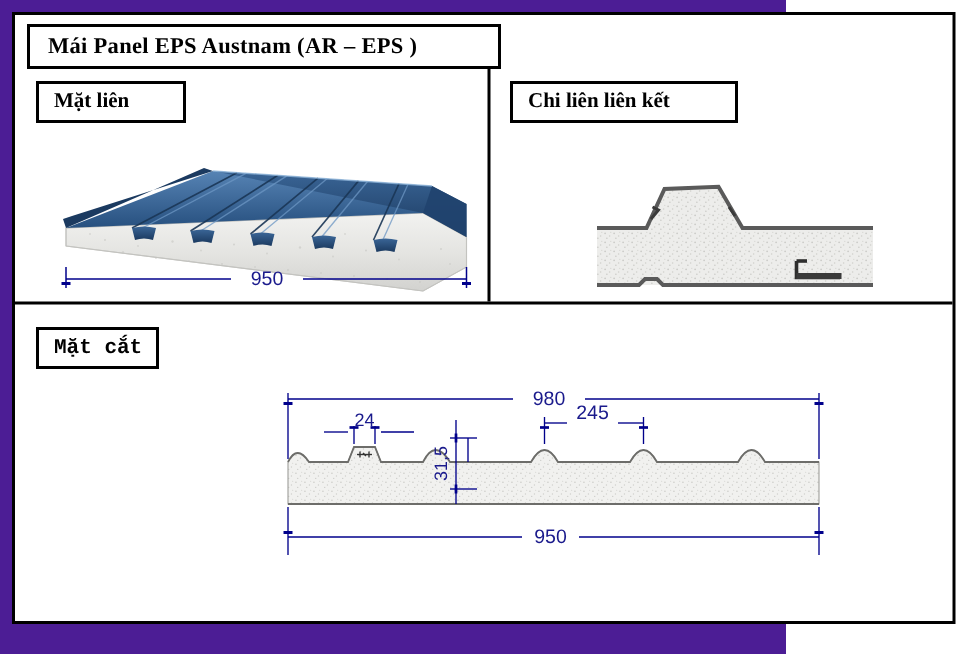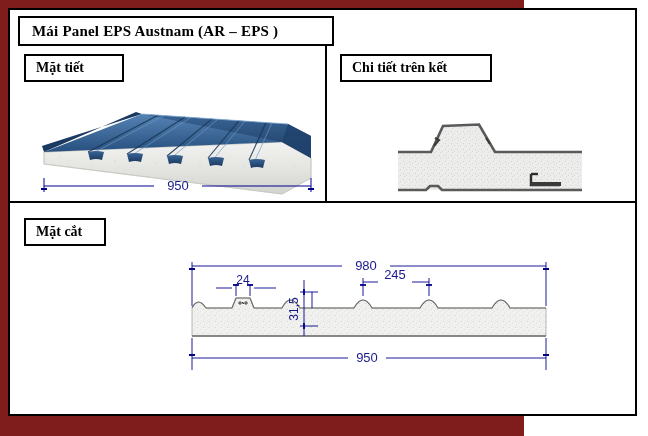--- a/index.html
+++ b/index.html
@@ -6,21 +6,21 @@
   html, body {
     margin: 0; padding: 0;
     width: 648px; height: 436px;
     background: #ffffff;
     font-family: "Liberation Serif", serif;
     overflow: hidden;
   }
   #root {
     position: relative;
     width: 524px; height: 436px;
-    background: #7f1d1d;
+    background: #4c1d95;
   }
 
   
   .outer-frame {
     position: absolute;
     left: 8px; top: 8px;
     width: 629px; height: 408px;
     border: 2px solid #000;
     background: #fff;
   }
@@ -66,21 +66,21 @@
   }
   .label-box .lbl {
     padding-left: 10px;
     font-size: 14px;
     font-weight: bold;
     color: #000;
     white-space: nowrap;
   }
   #box-mat-tren   { left: 14px;  top: 44px; width: 100px; height: 28px; }
   #box-chi-tiet   { left: 330px; top: 44px; width: 152px; height: 28px; }
-  #box-mat-cat    { left: 14px;  top: 208px; width: 82px;  height: 28px; }
+  #box-mat-cat    { left: 14px;  top: 208px; width: 82px;  height: 28px; font-family: Liberation Mono, monospace; }
 
   
   .draw {
     position: absolute;
     text-decoration: underline;
   }
   #draw-top    { left: 20px;  top: 96px;  width: 292px; height: 92px; }
   #draw-detail { left: 380px; top: 96px;  width: 200px; height: 95px; }
   #draw-sect   { left: 162px; top: 238px; width: 420px; height: 130px; }
 
@@ -96,25 +96,25 @@
   <div class="outer-frame">
 
     <div class="title-box">
       <span class="title-text">Mái Panel EPS Austnam (AR – EPS )</span>
     </div>
 
     <div class="h-divider"></div>
     <div class="v-divider"></div>
 
     <div class="label-box" id="box-mat-tren">
-      <span class="lbl">Mặt tiết</span>
+      <span class="lbl">Mặt liên</span>
     </div>
 
     <div class="label-box" id="box-chi-tiet">
-      <span class="lbl">Chi tiết trên kết</span>
+      <span class="lbl">Chi liên liên kết</span>
     </div>
 
     <div class="label-box" id="box-mat-cat">
       <span class="lbl">Mặt cắt</span>
     </div>
 
     <div class="draw" id="draw-top">
       <svg width="292" height="92" viewBox="0 0 292 92">
         <defs>
           <linearGradient id="gFoam" x1="0" y1="0" x2="0" y2="1">

